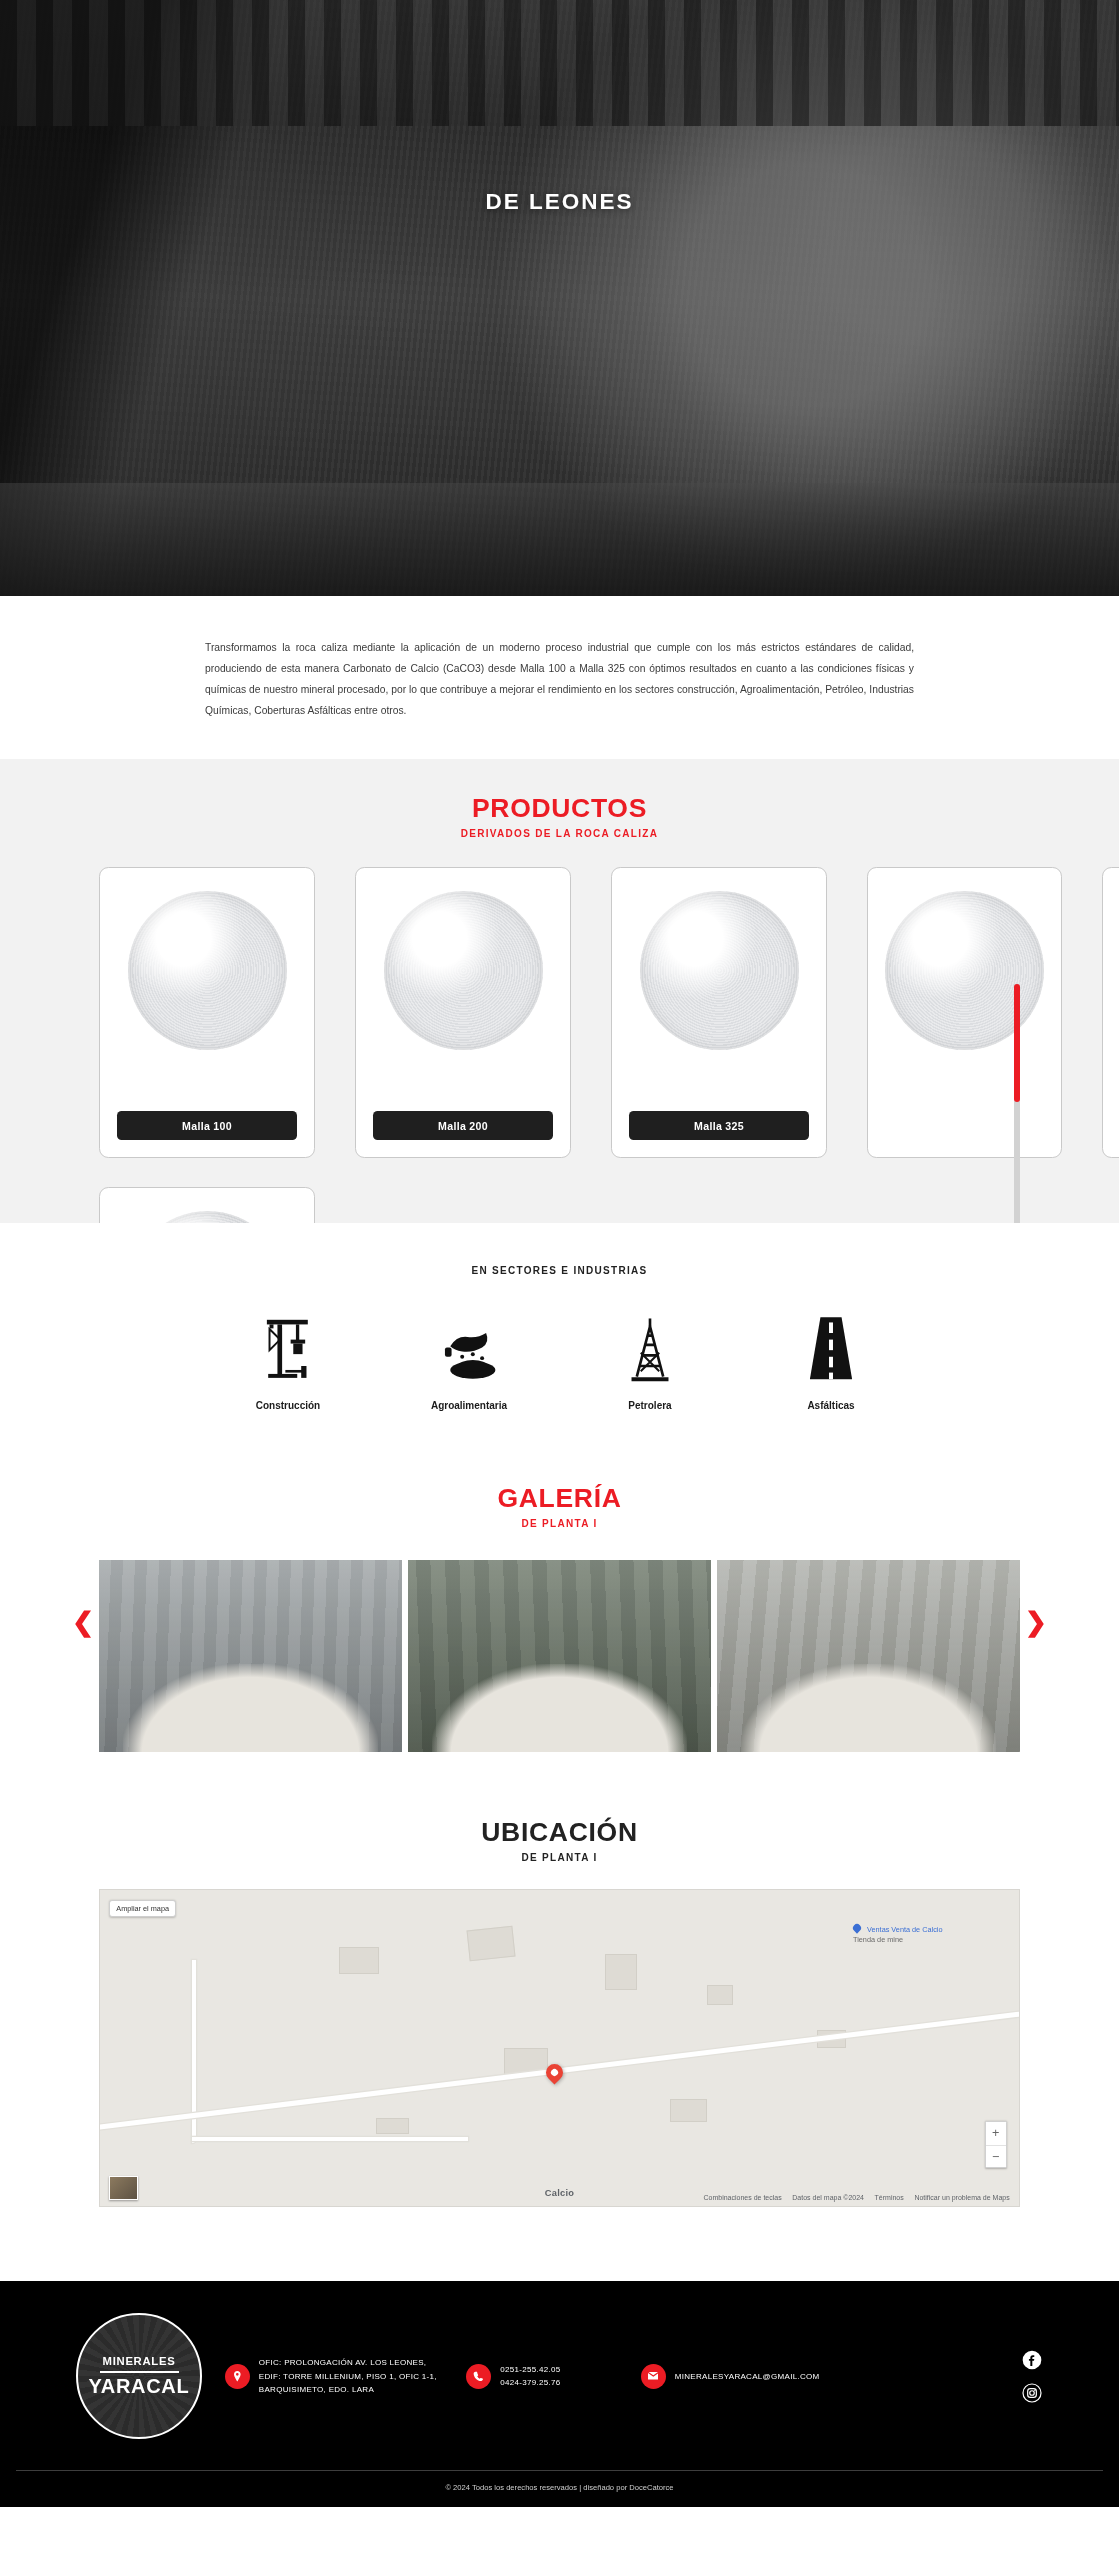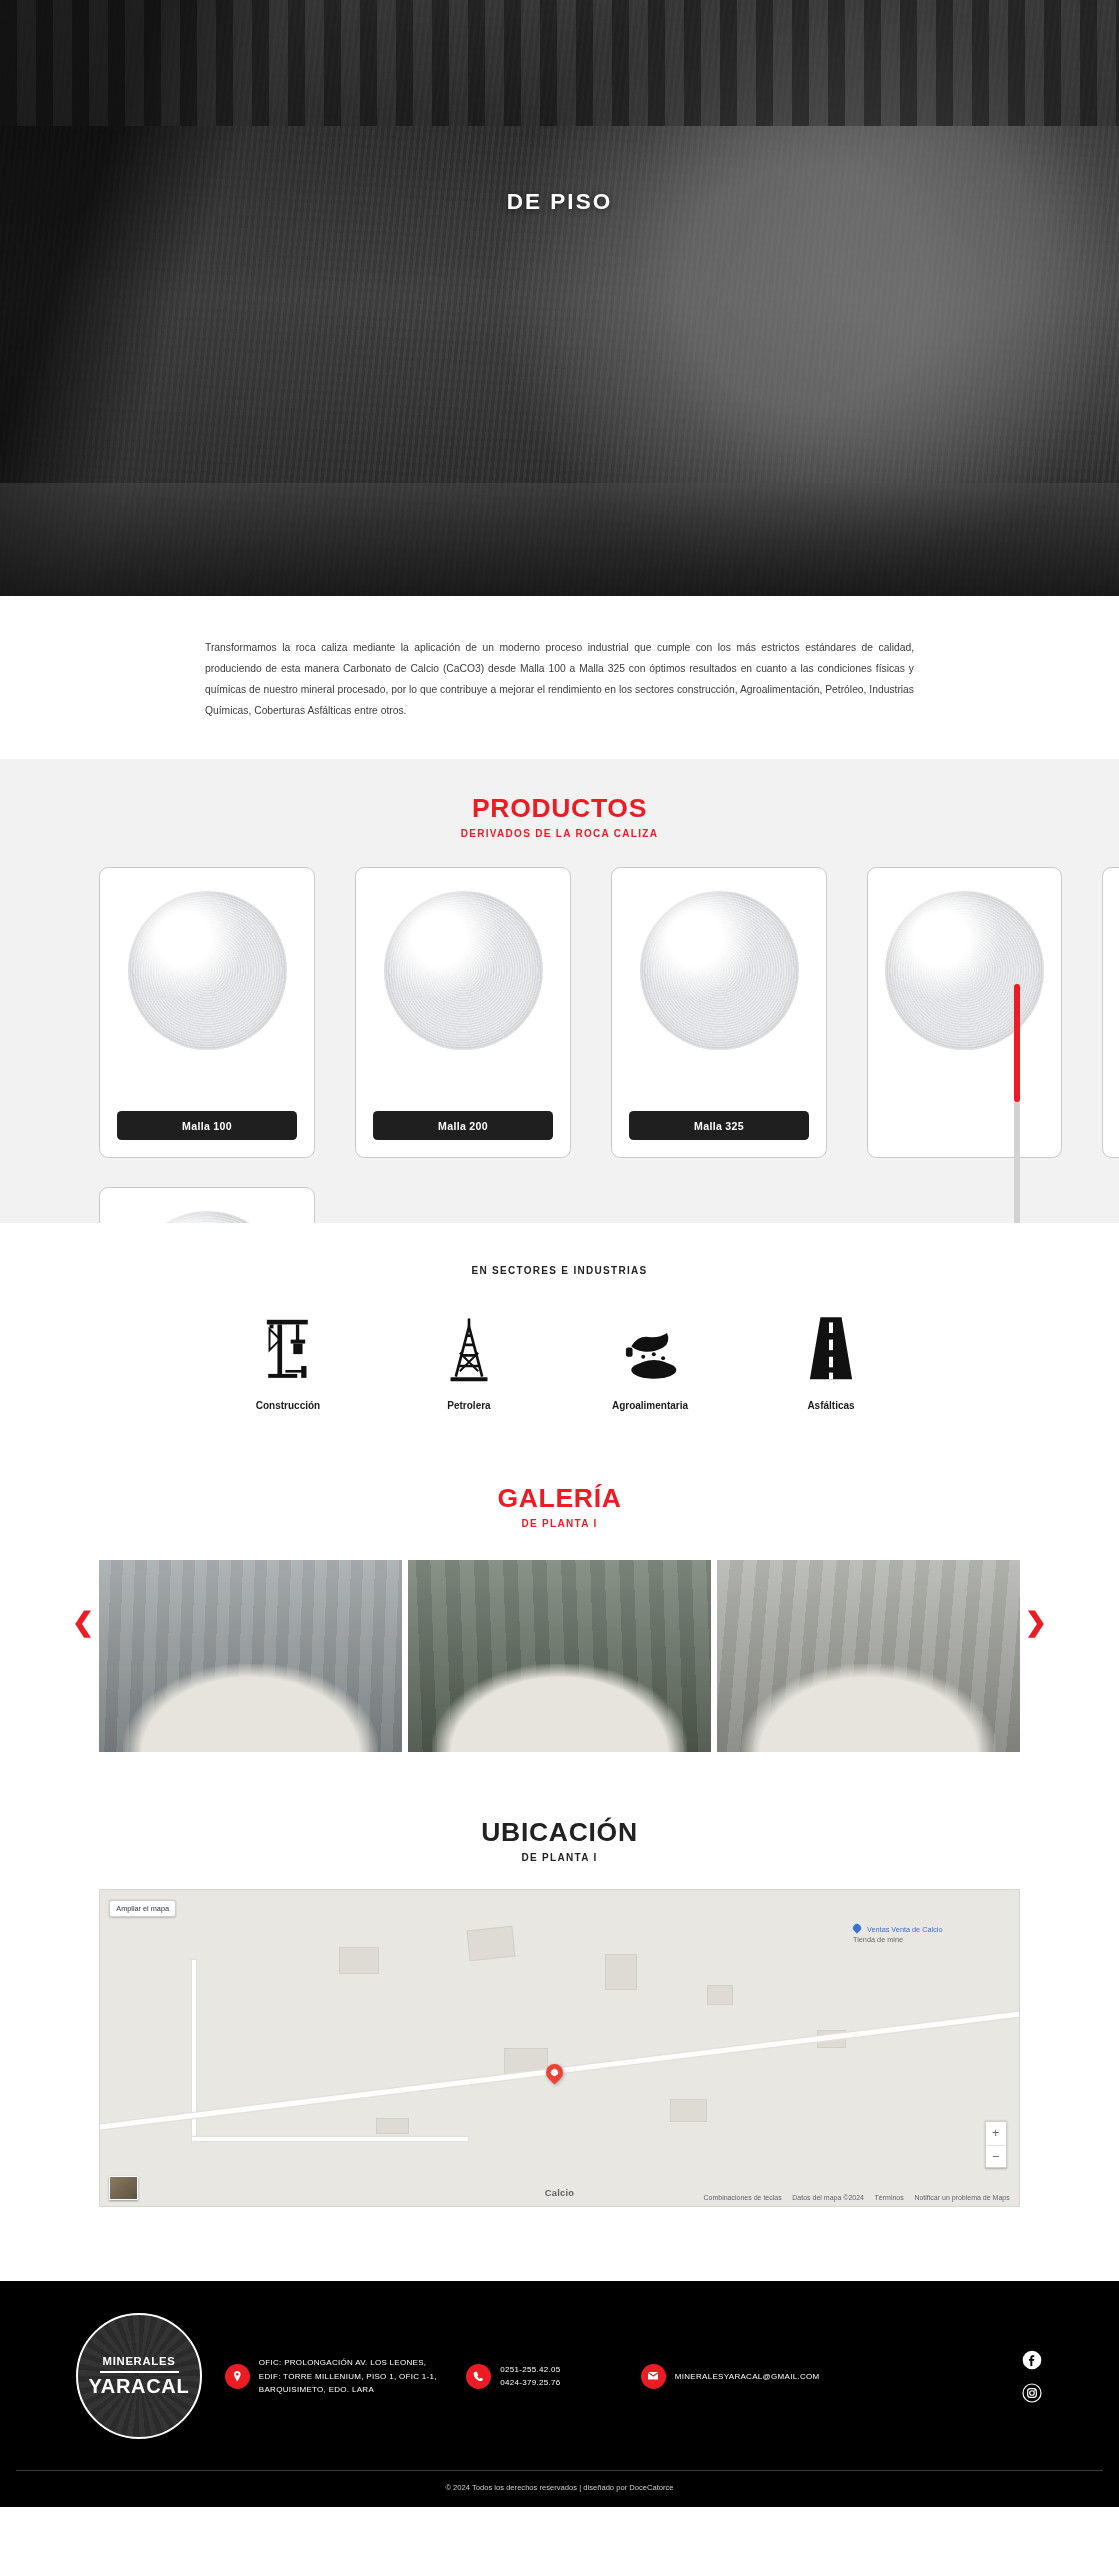--- a/index.html
+++ b/index.html
@@ -267,21 +267,21 @@
 </style>
 </head>
 <body>
 
 <section class="hero">
   <div class="hero-photo"></div>
   <div class="hero-roof"></div>
   <div class="hero-floor"></div>
   <div class="hero-shade"></div>
   <div class="hero-inner">
-    <div class="hero-sub">DE PISO</div>
+    <div class="hero-sub">DE LEONES</div>
   </div>
 </section>
 
 <section class="intro">
   <p>Transformamos la roca caliza mediante la aplicación de un moderno proceso industrial que cumple con los más estrictos estándares de calidad, produciendo de esta manera Carbonato de Calcio (CaCO3) desde Malla 100 a Malla 325 con óptimos resultados en cuanto a las condiciones físicas y químicas de nuestro mineral procesado, por lo que contribuye a mejorar el rendimiento en los sectores construcción, Agroalimentación, Petróleo, Industrias Químicas, Coberturas Asfálticas entre otros.</p>
 </section>
 
 <section class="productos">
   <h2 class="sec-title red">PRODUCTOS</h2>
   <div class="sec-sub red">DERIVADOS DE LA ROCA CALIZA</div>
@@ -337,44 +337,44 @@
           <path d="M22 24 L38 40 L22 56 Z" fill="none" stroke="#111" stroke-width="3"></path>
           <rect x="46" y="86" width="30" height="4"></rect>
           <rect x="70" y="80" width="8" height="18"></rect>
         </svg>
       </div>
       <div class="uso-label">Construcción</div>
     </div>
 
     <div class="uso">
       <div class="uso-icon">
-        <svg width="66" height="73" viewBox="0 0 100 110" fill="none" stroke="#111" stroke-width="4">
-          <path d="M50 8 L50 20"></path>
-          <path d="M30 96 L50 20 L70 96"></path>
-          <path d="M34 80 H66 M38 64 H62 M42 48 H58 M46 34 H54"></path>
-          <path d="M36 88 L64 60 M64 88 L36 60" stroke-width="3"></path>
-          <path d="M22 100 H78" stroke-width="6"></path>
-        </svg>
-      </div>
-      <div class="uso-label">Petrolera</div>
-    </div>
-
-    <div class="uso">
-      <div class="uso-icon">
         <svg width="73" height="73" viewBox="0 0 110 110" fill="#111">
           <path d="M26 50 q10 -16 26 -14 q16 2 28 -6 q6 14 -6 22 q-14 8 -30 6 q-12 -2 -18 -8 z"></path>
           <rect x="18" y="52" width="10" height="14" rx="3"></rect>
           <ellipse cx="60" cy="86" rx="34" ry="13"></ellipse>
           <ellipse cx="60" cy="80" rx="22" ry="9"></ellipse>
           <circle cx="44" cy="66" r="3"></circle>
           <circle cx="60" cy="62" r="3"></circle>
           <circle cx="74" cy="68" r="3"></circle>
         </svg>
       </div>
       <div class="uso-label">Agroalimentaria</div>
+    </div>
+
+    <div class="uso">
+      <div class="uso-icon">
+        <svg width="66" height="73" viewBox="0 0 100 110" fill="none" stroke="#111" stroke-width="4">
+          <path d="M50 8 L50 20"></path>
+          <path d="M30 96 L50 20 L70 96"></path>
+          <path d="M34 80 H66 M38 64 H62 M42 48 H58 M46 34 H54"></path>
+          <path d="M36 88 L64 60 M64 88 L36 60" stroke-width="3"></path>
+          <path d="M22 100 H78" stroke-width="6"></path>
+        </svg>
+      </div>
+      <div class="uso-label">Petrolera</div>
     </div>
 
     <div class="uso">
       <div class="uso-icon">
         <svg width="66" height="73" viewBox="0 0 100 110" fill="#111">
           <polygon points="34,6 66,6 82,100 18,100"></polygon>
           <rect x="47" y="14" width="6" height="16" fill="#fff"></rect>
           <rect x="47" y="40" width="6" height="16" fill="#fff"></rect>
           <rect x="47" y="66" width="6" height="16" fill="#fff"></rect>
           <rect x="47" y="90" width="6" height="10" fill="#fff"></rect>

